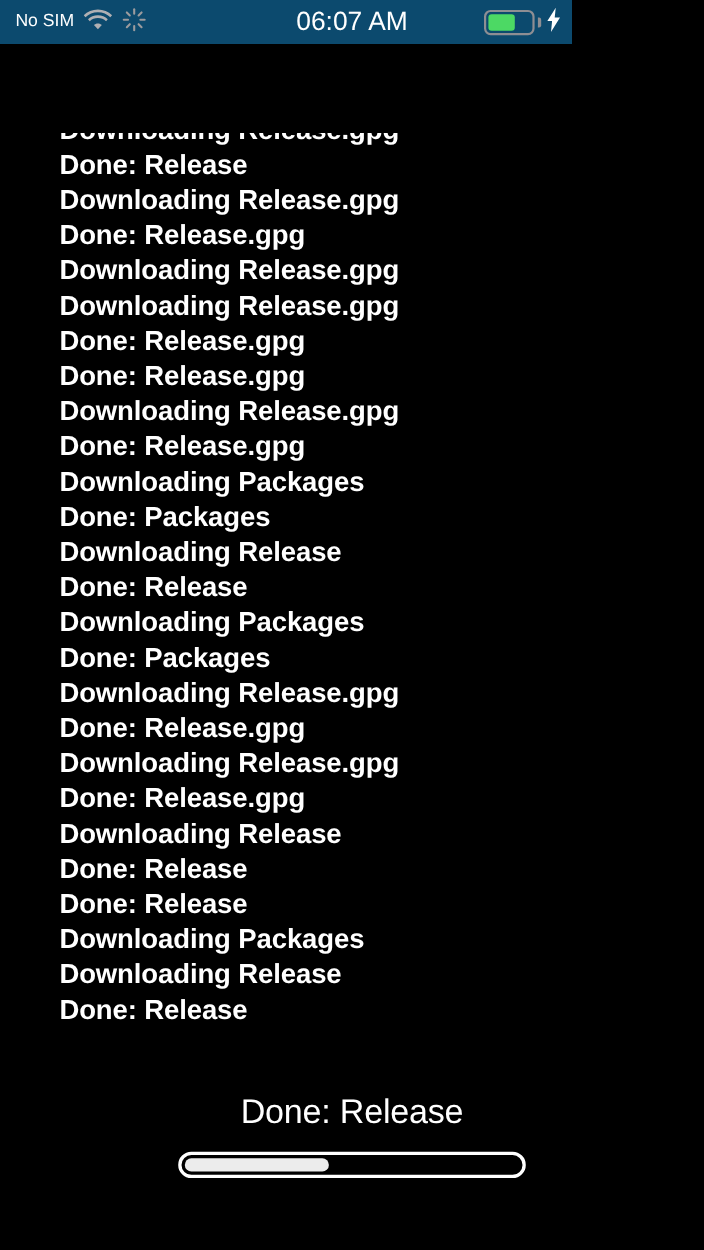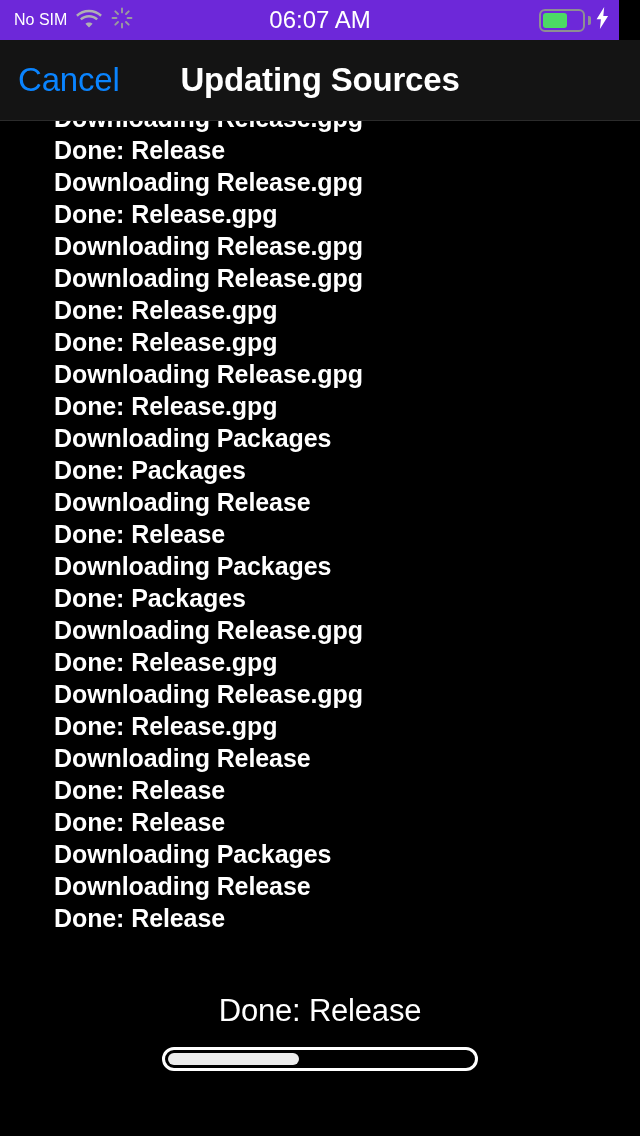--- a/index.html
+++ b/index.html
@@ -19,23 +19,23 @@
     width: 640px;
     height: 1136px;
     background: #000000;
     overflow: hidden;
   }
 
   
   #status-bar {
     position: absolute;
     left: 0; top: 0;
-    width: 619px;
-    height: 40px;
-    background: #6d28d9;
+    width: 520px;
+    height: 40px;
+    background: #0c4a6e;
     color: #ffffff;
   }
   #status-left {
     position: absolute;
     left: 14px; top: 0;
     height: 40px;
     display: flex;
     align-items: center;
     gap: 9px;
   }
@@ -234,24 +234,20 @@
       </span>
       <span class="battery-cap"></span>
       <span class="bolt-icon">
         <svg width="13" height="22" viewBox="0 0 13 22">
           <path d="M8.2 0L0.6 12.2h4.3L3.9 22l8.2-13.1H7.3L8.2 0z" fill="#ffffff"></path>
         </svg>
       </span>
     </div>
   </div>
 
-  <div id="nav-bar">
-    <button id="cancel-button">Cancel</button>
-    <div id="nav-title">Updating Sources</div>
-  </div>
 
   <div id="log-area">
     <ul id="log-list">
         <li class="log-line">Downloading Release.gpg</li>
         <li class="log-line">Done: Release</li>
         <li class="log-line">Downloading Release.gpg</li>
         <li class="log-line">Done: Release.gpg</li>
         <li class="log-line">Downloading Release.gpg</li>
         <li class="log-line">Downloading Release.gpg</li>
         <li class="log-line">Done: Release.gpg</li>

